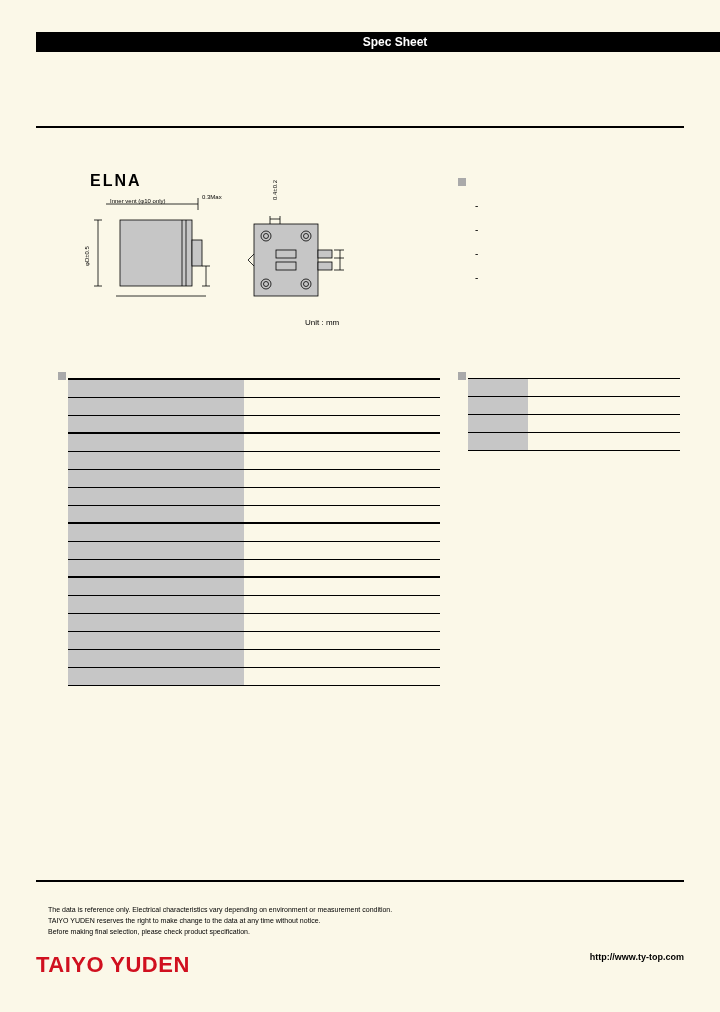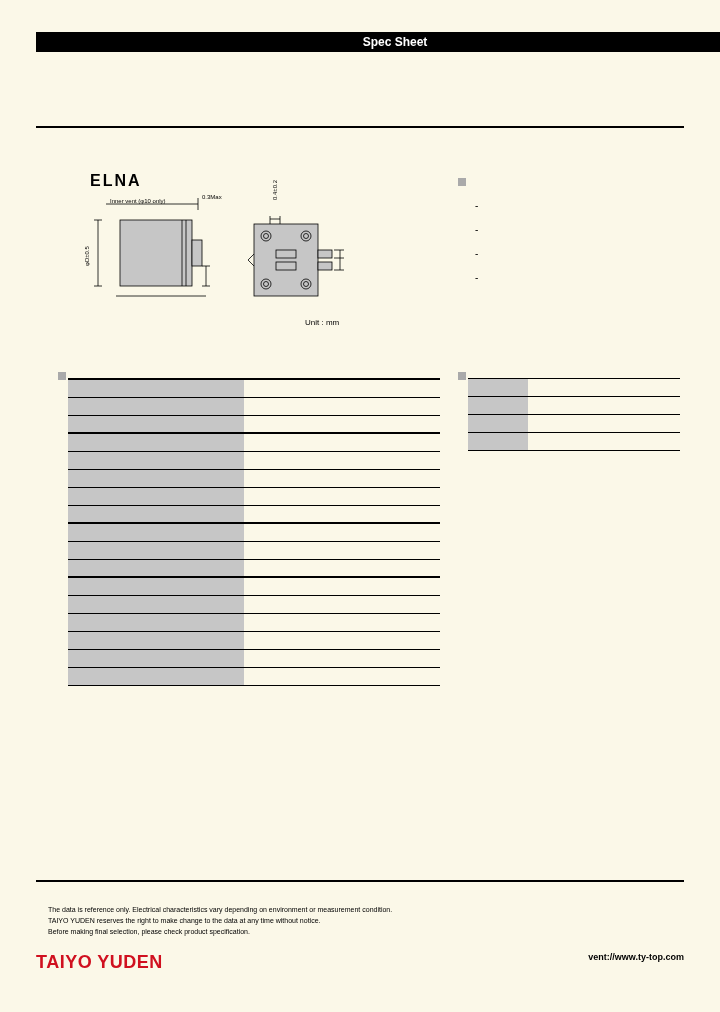--- a/index.html
+++ b/index.html
@@ -141,21 +141,21 @@
     top: 904px;
     left: 48px;
     font-size: 7px;
     color: #000;
     line-height: 11px;
   }
   .taiyo-logo {
     position: absolute;
     top: 952px;
     left: 36px;
-    font-size: 18px;
+    font-size: 22px;
     font-weight: 900;
     color: #d0101f;
     letter-spacing: 0.5px;
   }
   .url {
     position: absolute;
     top: 952px;
     right: 36px;
     font-size: 9px;
     font-weight: bold;
@@ -344,13 +344,13 @@
 
 <div class="hr-bot"></div>
 
 <div class="disclaimer">
   <div>The data is reference only. Electrical characteristics vary depending on environment or measurement condition.</div>
   <div>TAIYO YUDEN reserves the right to make change to the data at any time without notice.</div>
   <div>Before making final selection, please check product specification.</div>
 </div>
 
 <div class="taiyo-logo">TAIYO YUDEN</div>
-<div class="url">vent://www.ty-top.com</div>
+<div class="url">http://www.ty-top.com</div>
 
 </body></html>

